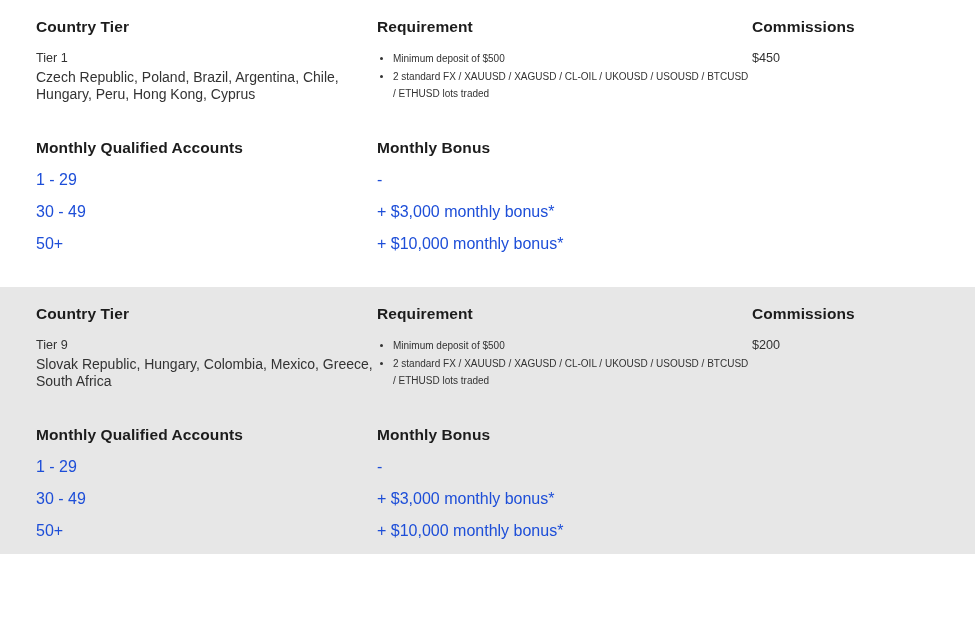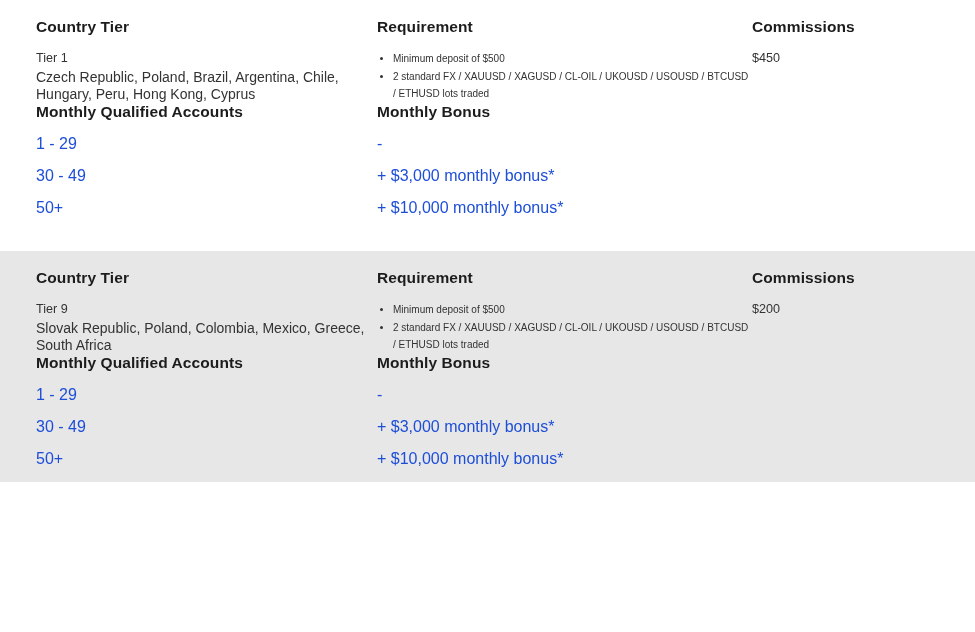--- a/index.html
+++ b/index.html
@@ -65,20 +65,21 @@
     color: #333333;
     margin: 0 0 1px 0;
   }
   .commission-value {
     font-size: 12.6px;
     line-height: 17px;
     color: #333333;
   }
 
   .second-row {
+    margin-top: 36px;
   }
   .acct-line, .bonus-line {
     font-size: 16px;
     line-height: 17px;
     color: #1d4ed8;
     height: 32px;
   }
   .acct-col { width: 377px; padding-left: 36px; }
   .bonus-col { width: 375px; }
 
@@ -125,21 +126,21 @@
     <div class="spacer-bottom"></div>
   </div>
 </section>
 
 <section class="tier-block grey">
   <div class="block-inner">
     <div class="row">
       <div class="col-a">
         <h3 class="heading">Country Tier</h3>
         <p class="tier-label">Tier 9</p>
-        <p class="body-text">Slovak Republic, Poland, Colombia, Mexico, Greece, South Africa</p>
+        <p class="body-text">Slovak Republic, Hungary, Colombia, Mexico, Greece, South Africa</p>
       </div>
       <div class="col-b">
         <h3 class="heading">Requirement</h3>
         <ul class="req-list">
           <li>Minimum deposit of $500</li>
           <li>2 standard FX / XAUUSD / XAGUSD / CL-OIL / UKOUSD / USOUSD / BTCUSD / ETHUSD lots traded</li>
         </ul>
       </div>
       <div class="col-c">
         <h3 class="heading">Commissions</h3>

